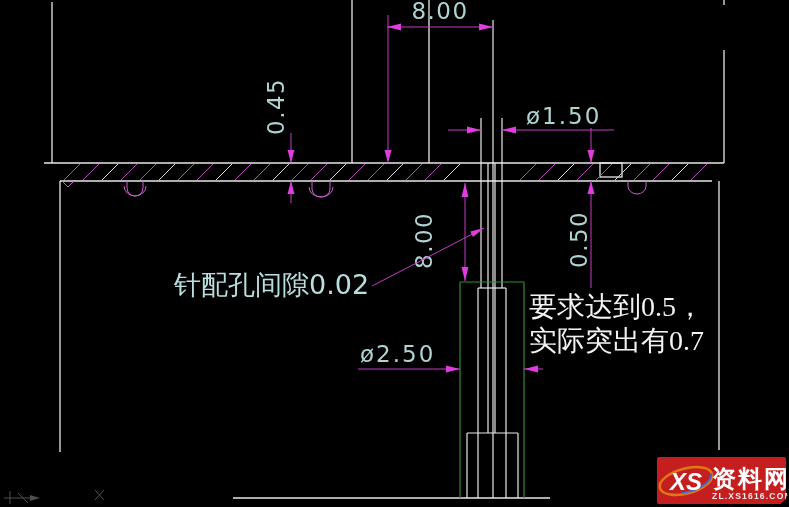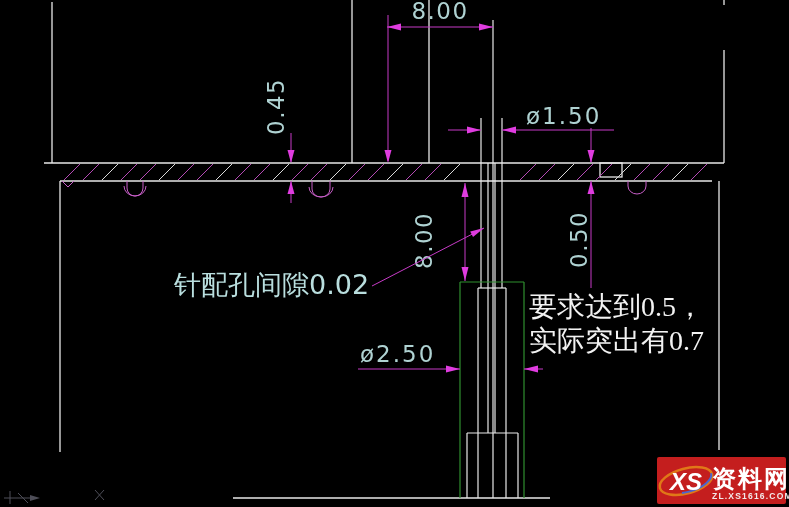--- a/index.html
+++ b/index.html
@@ -1,17 +1,17 @@
 <!DOCTYPE html>
 <html><head>
 <meta charset="utf-8">
 <style>
   html,body{margin:0;padding:0;background:#000;}
   .stage{position:relative;width:789px;height:507px;background:#000;overflow:hidden;
-         font-family:"DejaVu Sans",sans-serif;}
+         font-family:"DejaVu Sans",sans-serif;border-radius:19px;}
   svg{display:block;}
   text{user-select:none;}
   .dimtxt{fill:#b9dede;font-family:"DejaVu Sans",sans-serif;font-size:23px;letter-spacing:1.5px;opacity:.95;}
   .dimtxt.dia{letter-spacing:2px;}
   .cjk-leader{fill:#b9dede;font-family:"DejaVu Sans",sans-serif;font-size:27px;}
   .note{fill:#f2f2f2;font-family:"Liberation Serif",serif;font-size:28px;}
   .wm-brand{fill:#ffffff;font-family:"Liberation Sans",sans-serif;font-size:24px;font-weight:bold;letter-spacing:2px;}
   .wm-url{fill:#f3eaea;font-family:"Liberation Sans",sans-serif;font-size:8.5px;font-weight:bold;letter-spacing:1.2px;}
   .wm-xs{fill:#ffffff;font-family:"Liberation Sans",sans-serif;font-size:24px;font-weight:bold;font-style:italic;}
 </style>

